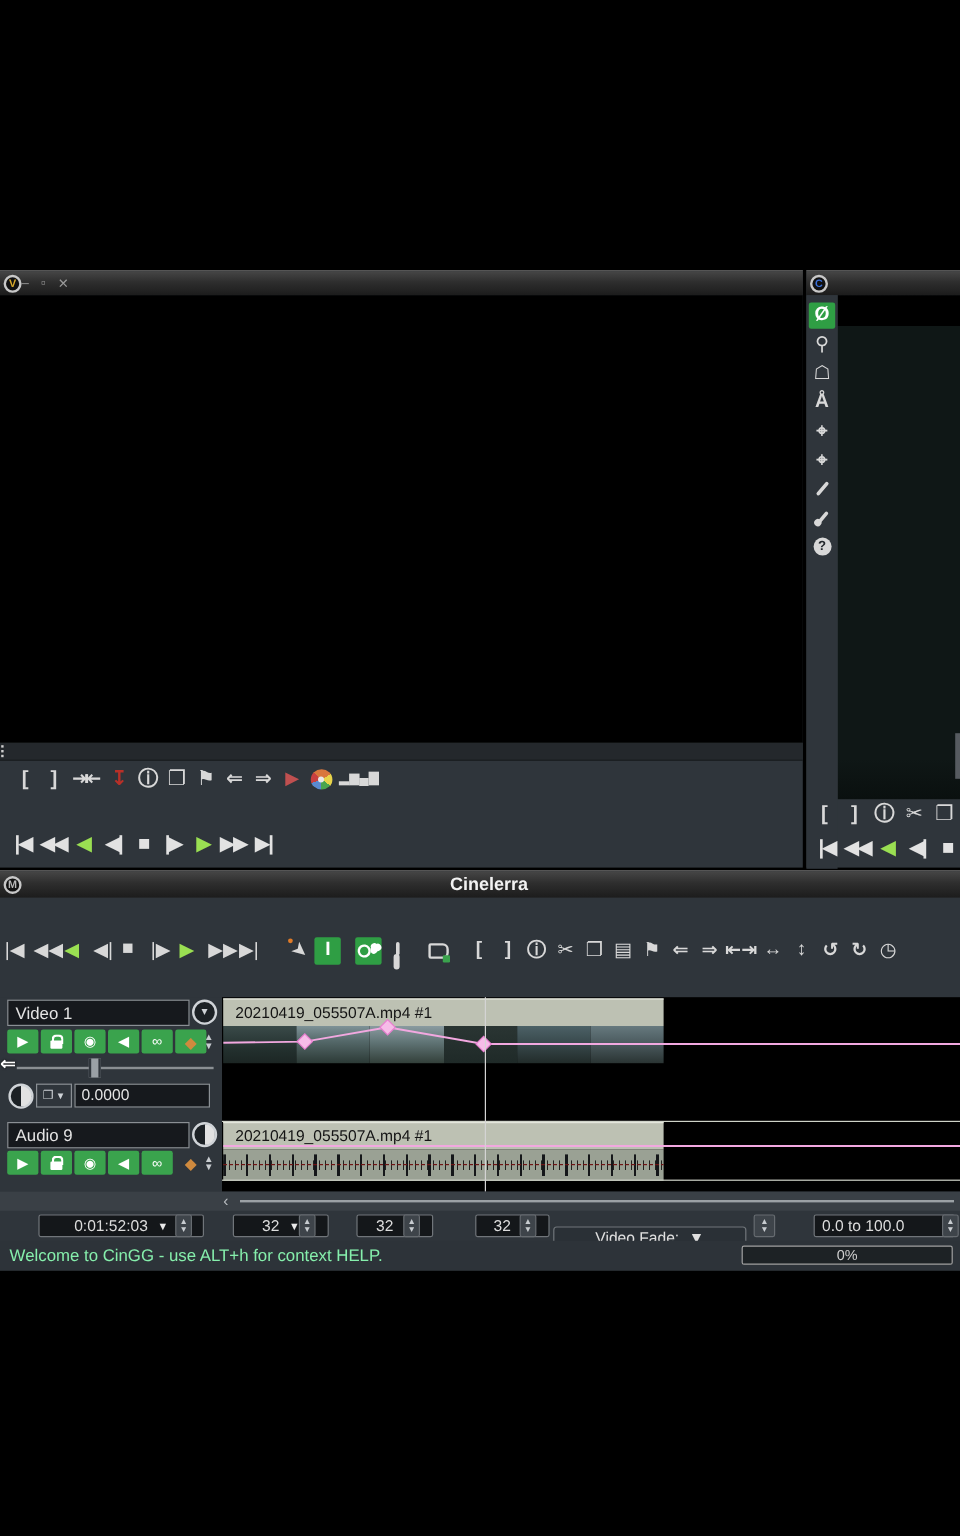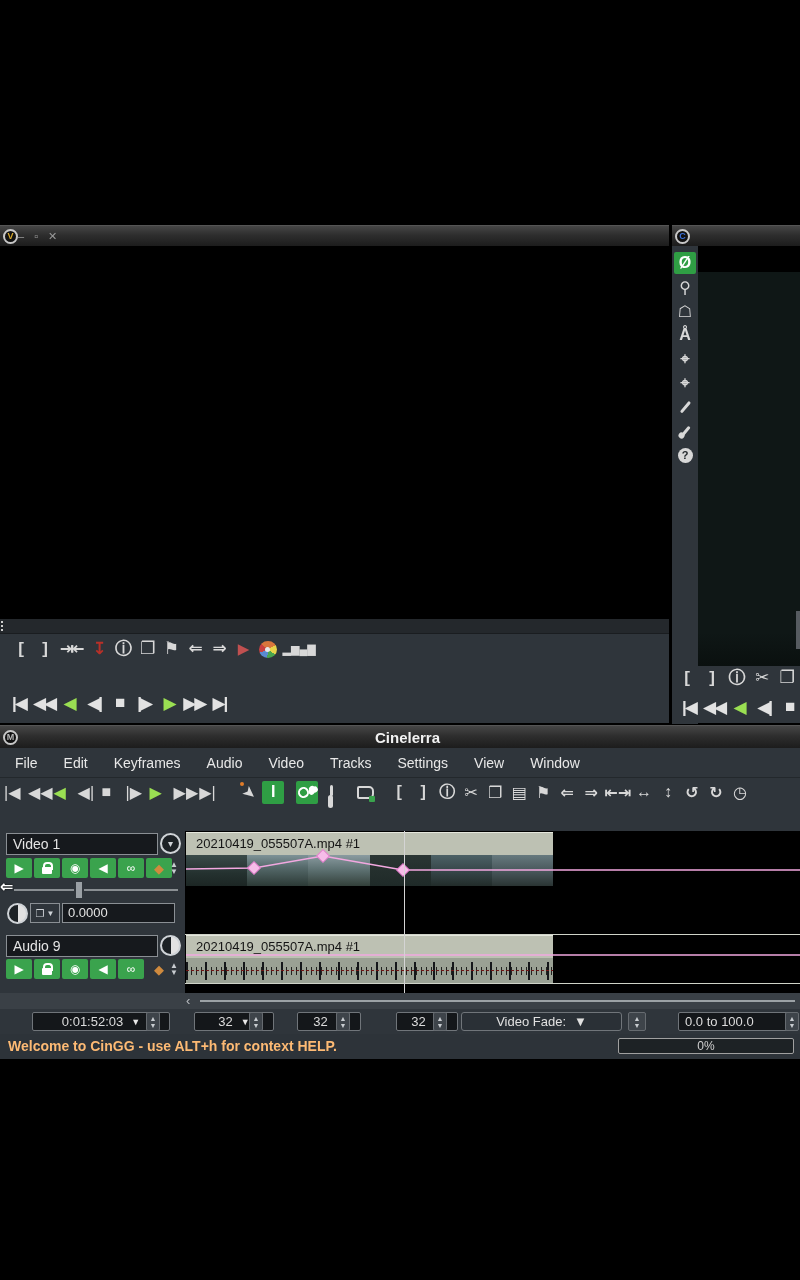--- a/index.html
+++ b/index.html
@@ -126,25 +126,25 @@
   svg.curves { position:absolute; left:186px; top:0; }
 
   .scrollstrip { position:absolute; left:0; top:267px; width:800px; height:16px; background:#3a4046; }
   .scrollstrip .arrow { position:absolute; left:186px; top:0px; color:#b8bcc0; font-size:13px; }
   .scrollstrip .hbar { position:absolute; left:200px; right:5px; top:7px; height:2px; background:#9ba1a5; }
 
   .zoompanel { position:absolute; left:0; top:283px; width:800px; height:25px; }
   .zfield { position:absolute; top:3px; height:19px; background:#14171a; border:1px solid #70757a; border-radius:2px; color:#dcdcdc; font-size:13px; display:flex; align-items:center; justify-content:center; gap:8px;margin-left:28px; }
   .zfield .dd { font-size:9px; color:#e8e8e8; }
   .ztum { position:absolute; top:3px; height:19px; width:14px; background:#3e444a; border:1px solid #666b70; border-radius:2px; display:flex; flex-direction:column; align-items:center; justify-content:center; color:#c8ccd0; font-size:7px; line-height:7px; }
-  .zbtn { position:absolute; top:3px; height:19px; background:#2a3036; border:1px solid #70757a; border-radius:3px; color:#e0e0e0; font-size:13px; display:flex; align-items:center; justify-content:center; gap:8px; }
+  .zbtn { position:absolute; top:13px; height:19px; background:#2a3036; border:1px solid #70757a; border-radius:3px; color:#e0e0e0; font-size:13px; display:flex; align-items:center; justify-content:center; gap:8px; }
   .ztext { justify-content:flex-start; padding-left:6px; }
 
   .statusbar { position:absolute; left:0; top:308px; width:800px; height:25px; background:#2d3339; }
-  .statusmsg { position:absolute; left:8px; top:4px; color:#fdba74; font-size:14px;font-weight:bold; }
+  .statusmsg { position:absolute; left:8px; top:4px; color:#86efac; font-size:14px; }
   .progress { position:absolute; left:618px; top:4px; width:176px; height:16px; border:1px solid #a0a0a0; background:#1d2225; border-radius:2px; color:#cfcfcf; font-size:12px; text-align:center; line-height:14px; }
 </style>
 </head>
 <body>
 
 <div id="screen">
 
   <section class="window" id="viewer">
     <div class="titlebar">
       <span class="appicon">V</span>
@@ -239,31 +239,20 @@
       </div>
   </section>
 
   <section class="window" id="main">
     <div class="titlebar">
       <span class="appicon gray">M</span>
       <span class="wtitle active">Cinelerra</span>
       <span style="width:20px"></span>
     </div>
 
-    <nav class="menubar">
-        <span class="menu-item">File</span>
-        <span class="menu-item">Edit</span>
-        <span class="menu-item">Keyframes</span>
-        <span class="menu-item">Audio</span>
-        <span class="menu-item">Video</span>
-        <span class="menu-item">Tracks</span>
-        <span class="menu-item">Settings</span>
-        <span class="menu-item">View</span>
-        <span class="menu-item">Window</span>
-      </nav>
 
     <div class="toolbar">
       <span class="transrow2">
           <span class="tb">|◀</span>
           <span class="tb tight">◀◀</span>
           <span class="tb green">◀</span>
           <span class="tb">◀|</span>
           <span class="tb">■</span>
           <span class="tb">|▶</span>
           <span class="tb green">▶</span>

